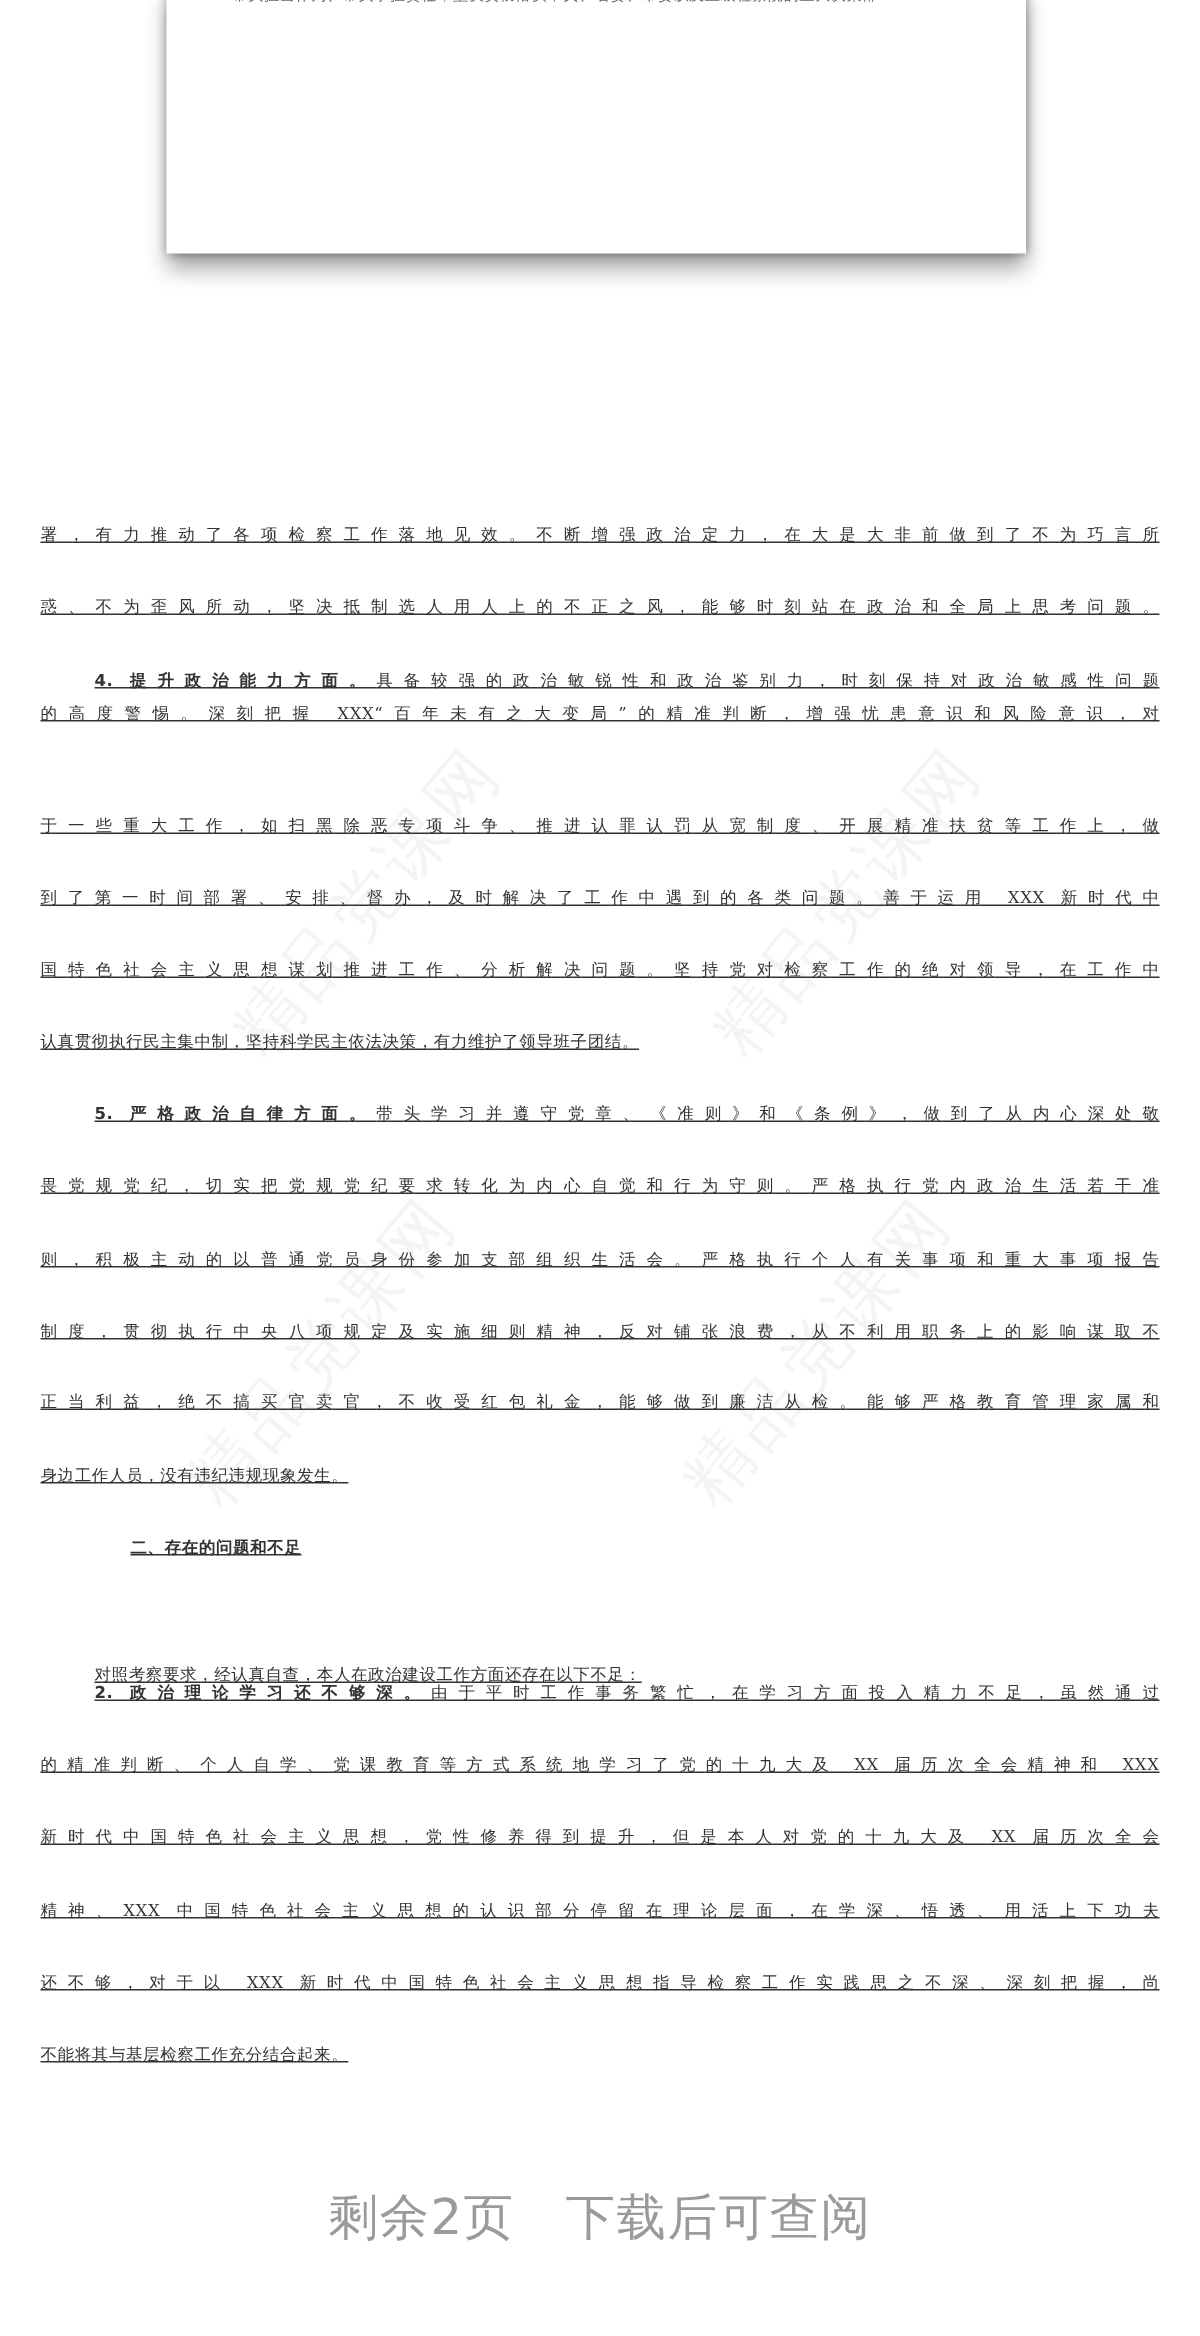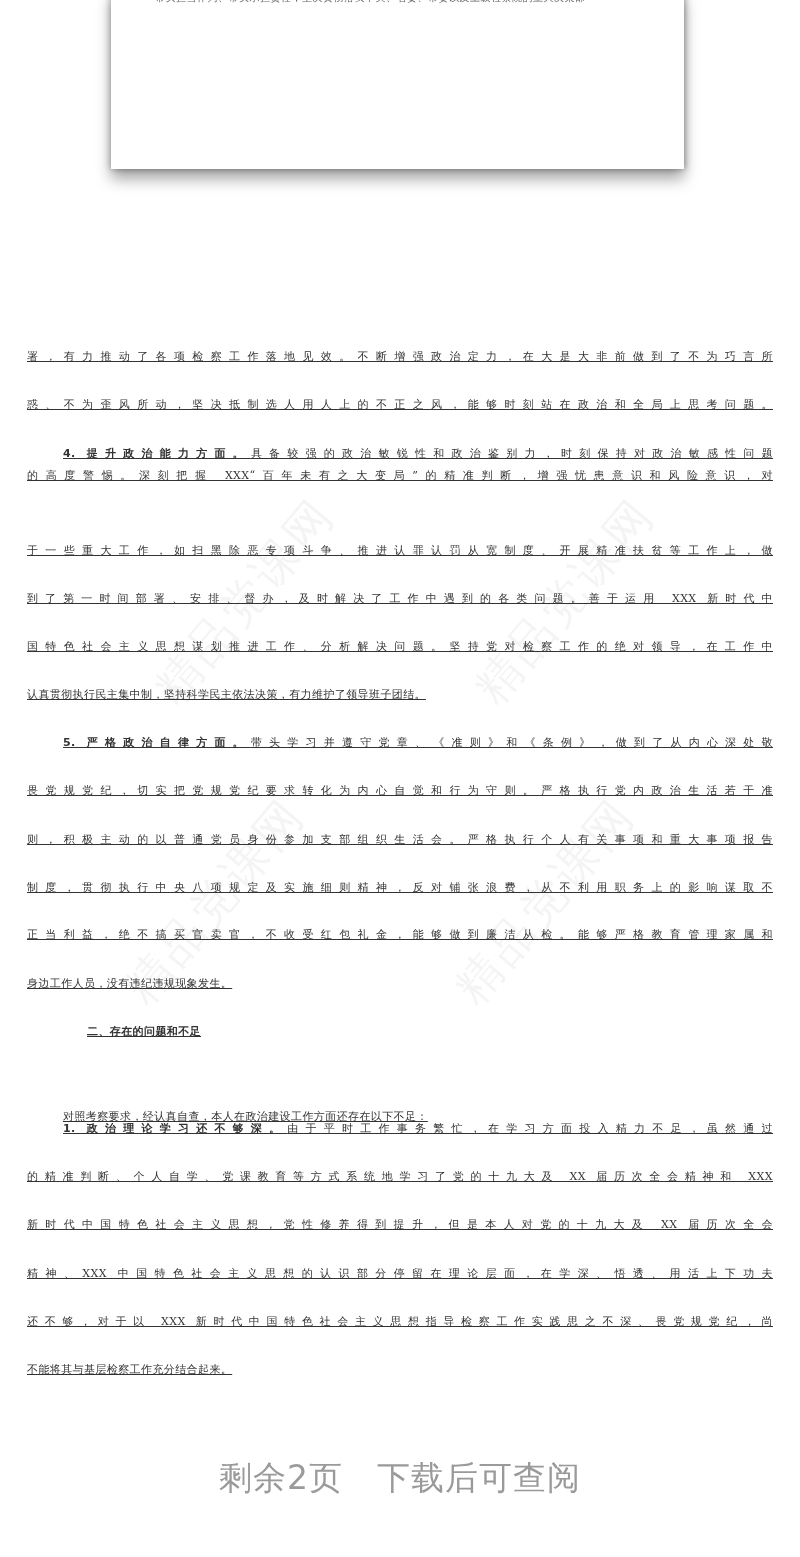--- a/index.html
+++ b/index.html
@@ -70,23 +70,23 @@
   <div class="line" style="top:780px;"><span>畏党规党纪，切实把党规党纪要求转化为内心自觉和行为守则。严格执行党内政治生活若干准</span></div>
   <div class="line" style="top:829px;"><span>则，积极主动的以普通党员身份参加支部组织生活会。严格执行个人有关事项和重大事项报告</span></div>
   <div class="line" style="top:877px;"><span>制度，贯彻执行中央八项规定及实施细则精神，反对铺张浪费，从不利用职务上的影响谋取不</span></div>
   <div class="line" style="top:924px;"><span>正当利益，绝不搞买官卖官，不收受红包礼金，能够做到廉洁从检。能够严格教育管理家属和</span></div>
   <div class="line last" style="top:973px;"><span>身边工作人员，没有违纪违规现象发生。</span></div>
 
   <div class="line indent last heading" style="top:1021px;margin-left:24px;"><span>二、存在的问题和不足</span></div>
 
   <div class="line indent last" style="top:1106px;"><span>对照考察要求，经认真自查，本人在政治建设工作方面还存在以下不足：</span></div>
 
-  <div class="line indent" style="top:1118px;"><span class="b">1. 政治理论学习还不够深。</span><span>由于平时工作事务繁忙，在学习方面投入精力不足，虽然通过</span></div>
+  <div class="line indent" style="top:1118px;"><span class="b">2. 政治理论学习还不够深。</span><span>由于平时工作事务繁忙，在学习方面投入精力不足，虽然通过</span></div>
   <div class="line" style="top:1166px;"><span>的精准判断、个人自学、党课教育等方式系统地学习了党的十九大及 XX 届历次全会精神和 XXX</span></div>
   <div class="line" style="top:1214px;"><span>新时代中国特色社会主义思想，党性修养得到提升，但是本人对党的十九大及 XX 届历次全会</span></div>
   <div class="line" style="top:1263px;"><span>精神、XXX 中国特色社会主义思想的认识部分停留在理论层面，在学深、悟透、用活上下功夫</span></div>
-  <div class="line" style="top:1311px;"><span>还不够，对于以 XXX 新时代中国特色社会主义思想指导检察工作实践思之不深、畏党规党纪，尚</span></div>
+  <div class="line" style="top:1311px;"><span>还不够，对于以 XXX 新时代中国特色社会主义思想指导检察工作实践思之不深、深刻把握，尚</span></div>
   <div class="line last" style="top:1359px;"><span>不能将其与基层检察工作充分结合起来。</span></div>
 </div>
 
 <div class="more-banner">
   <span>剩余2页</span><span>下载后可查阅</span>
 </div>
 
 </body></html>

